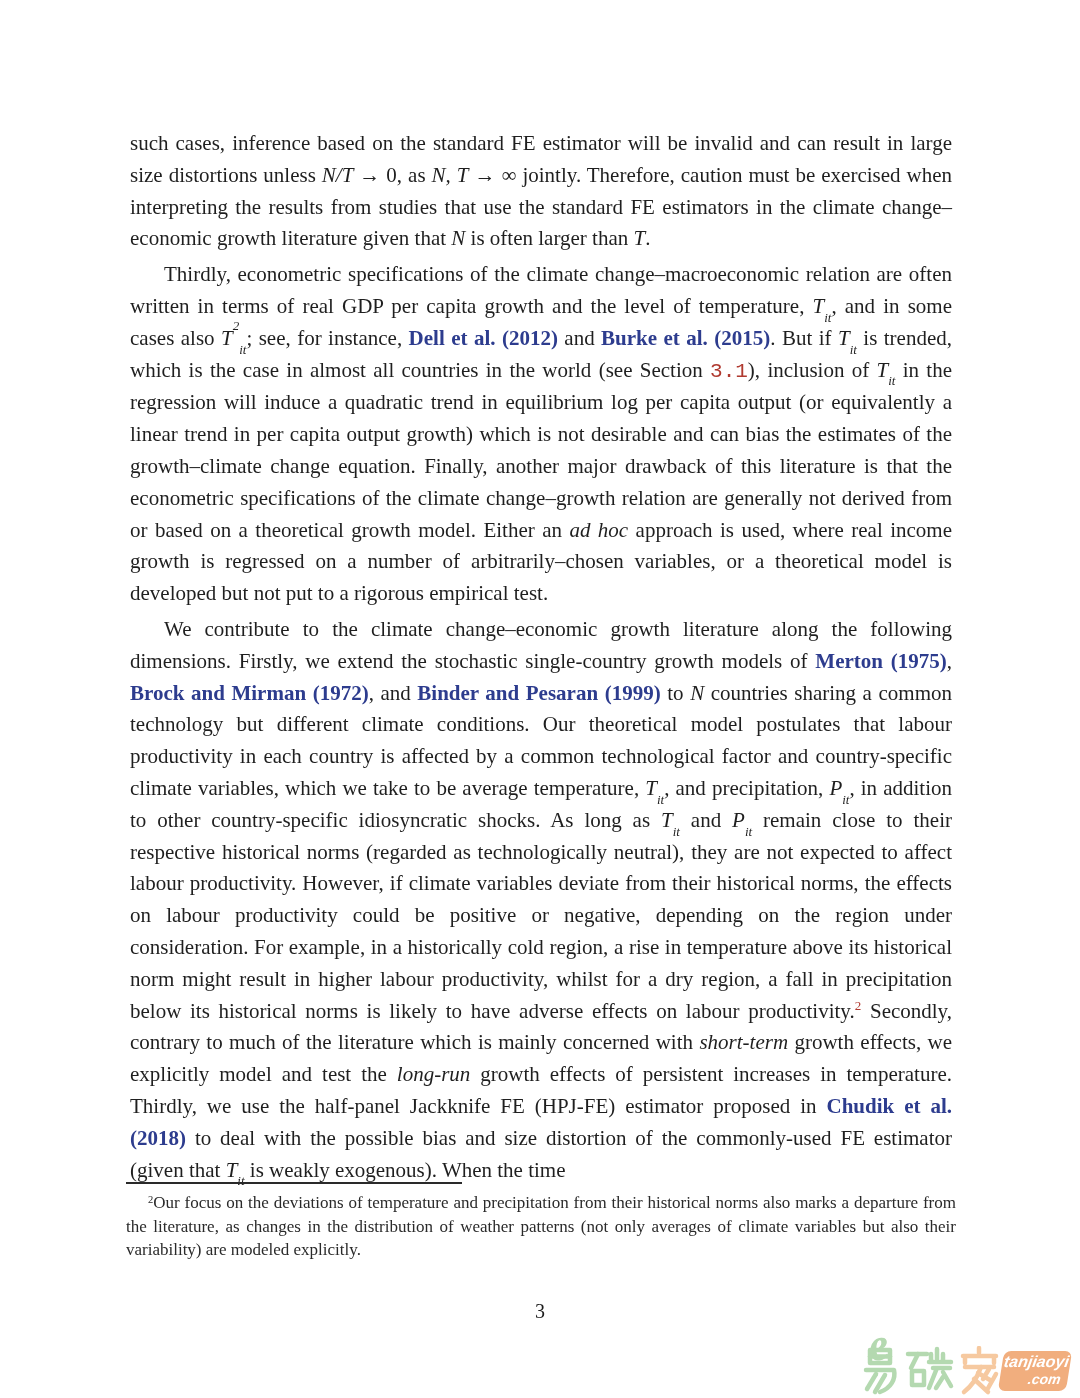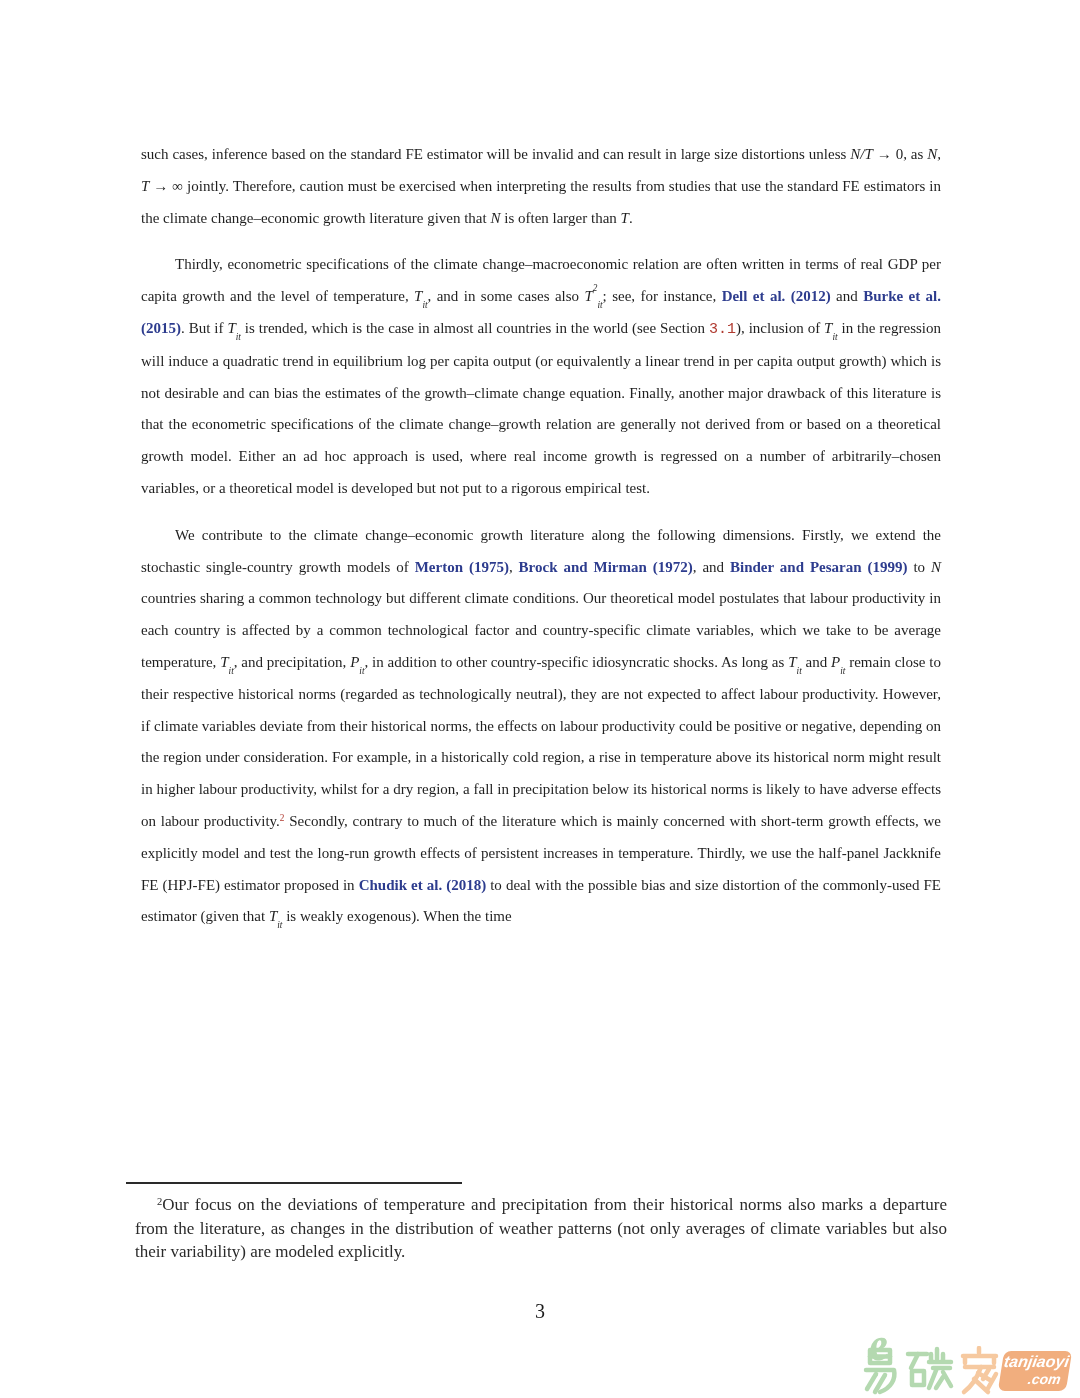--- a/index.html
+++ b/index.html
@@ -17,47 +17,47 @@
     position:relative;
     overflow:hidden;
     font-family:"Liberation Serif","DejaVu Serif",serif;
     color:var(--ink);
   }
   .page{position:absolute;inset:0;background:#fff;}
   .content{
     position:absolute;left:126px;top:124px;width:830px;
   }
   p.body-par{
-    margin:15px;
-    font-size:15px;
+    margin:4px;
+    font-size:21px;
     line-height:31.8px;
     text-align:justify;
     color:var(--ink);
   }
   p.body-par.indent{text-indent:34px;}
   
   .seg-m{font-style:italic;}
-  .seg-em{}
+  .seg-em{font-style:italic;}
   .seg-cite{color:var(--blue);font-weight:bold;}
   .seg-ref{color:var(--red);font-family:Liberation Mono, monospace;}
   .seg-fn{color:var(--red);font-size:0.62em;position:relative;top:-0.55em;line-height:0;}
   .seg-supb{font-size:0.62em;position:relative;top:-0.5em;line-height:0;}
   sub{font-size:0.62em;line-height:0;position:relative;top:0.28em;}
   sup{font-size:0.62em;line-height:0;position:relative;top:-0.5em;font-style:italic;}
 
   .footnote-block{
     position:absolute;left:126px;top:1182px;width:830px;
   }
   .footnote-rule{
     width:336px;height:0;
     border-top:2px solid #2a2a2a;
     margin:0 0 7px 0;
   }
   p.footnote-text{
-    margin:9px;
+    margin:0;
     font-size:17px;
     line-height:23.6px;
     text-align:justify;
     text-indent:22px;
     color:#2a2a2a;
   }
   .page-number{
     position:absolute;left:0;top:1300px;width:1080px;
     text-align:center;
     font-size:20px;color:#1c1c1c;

